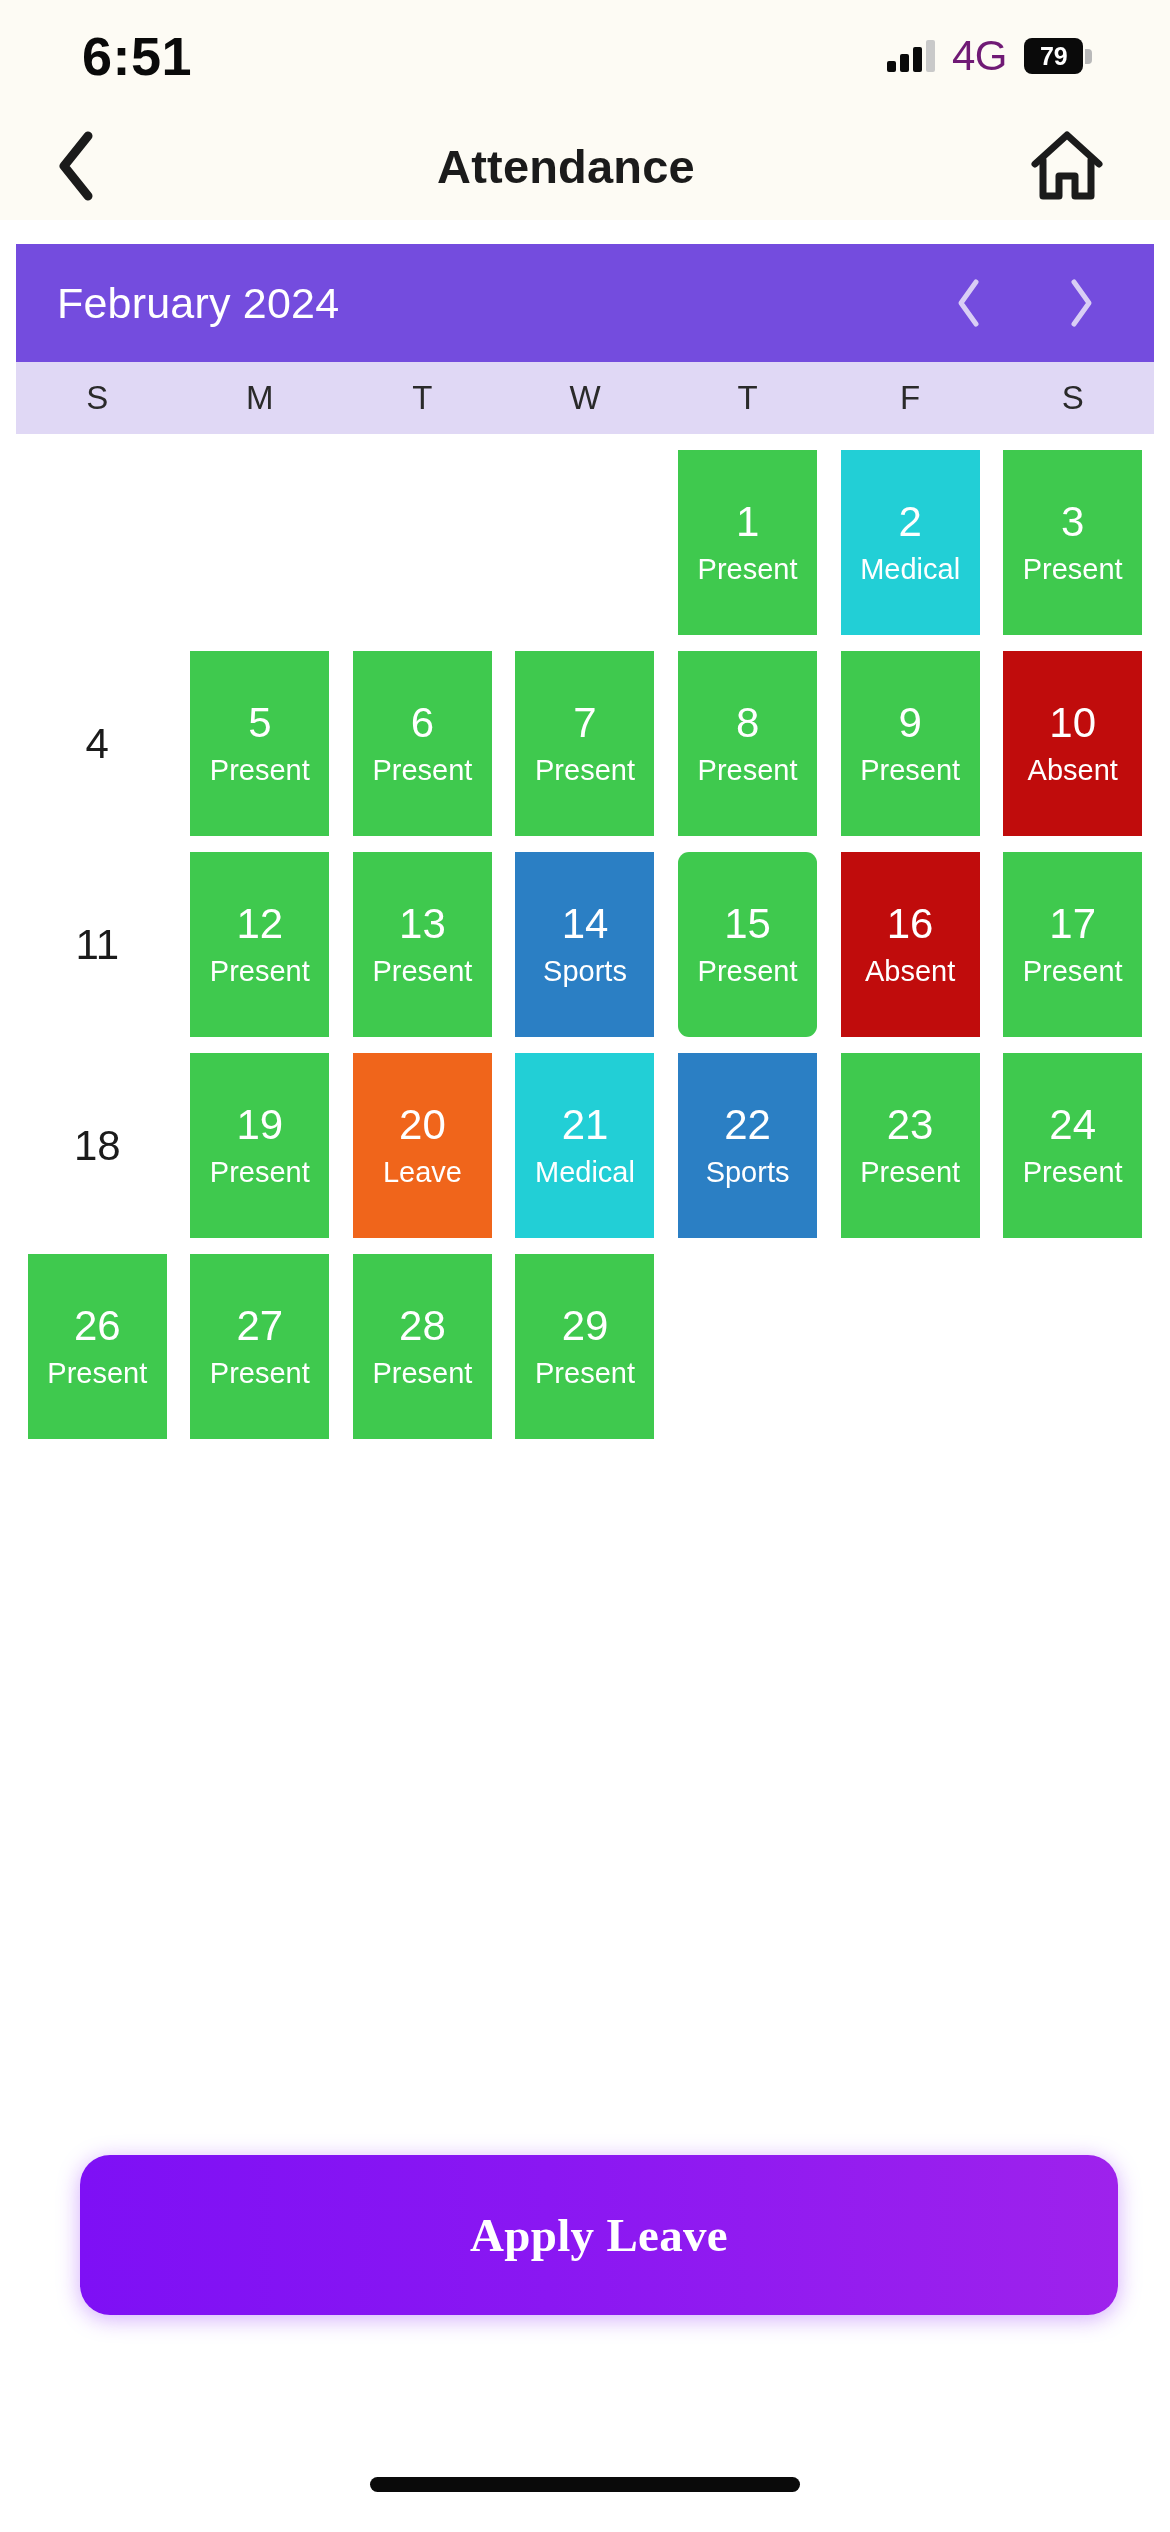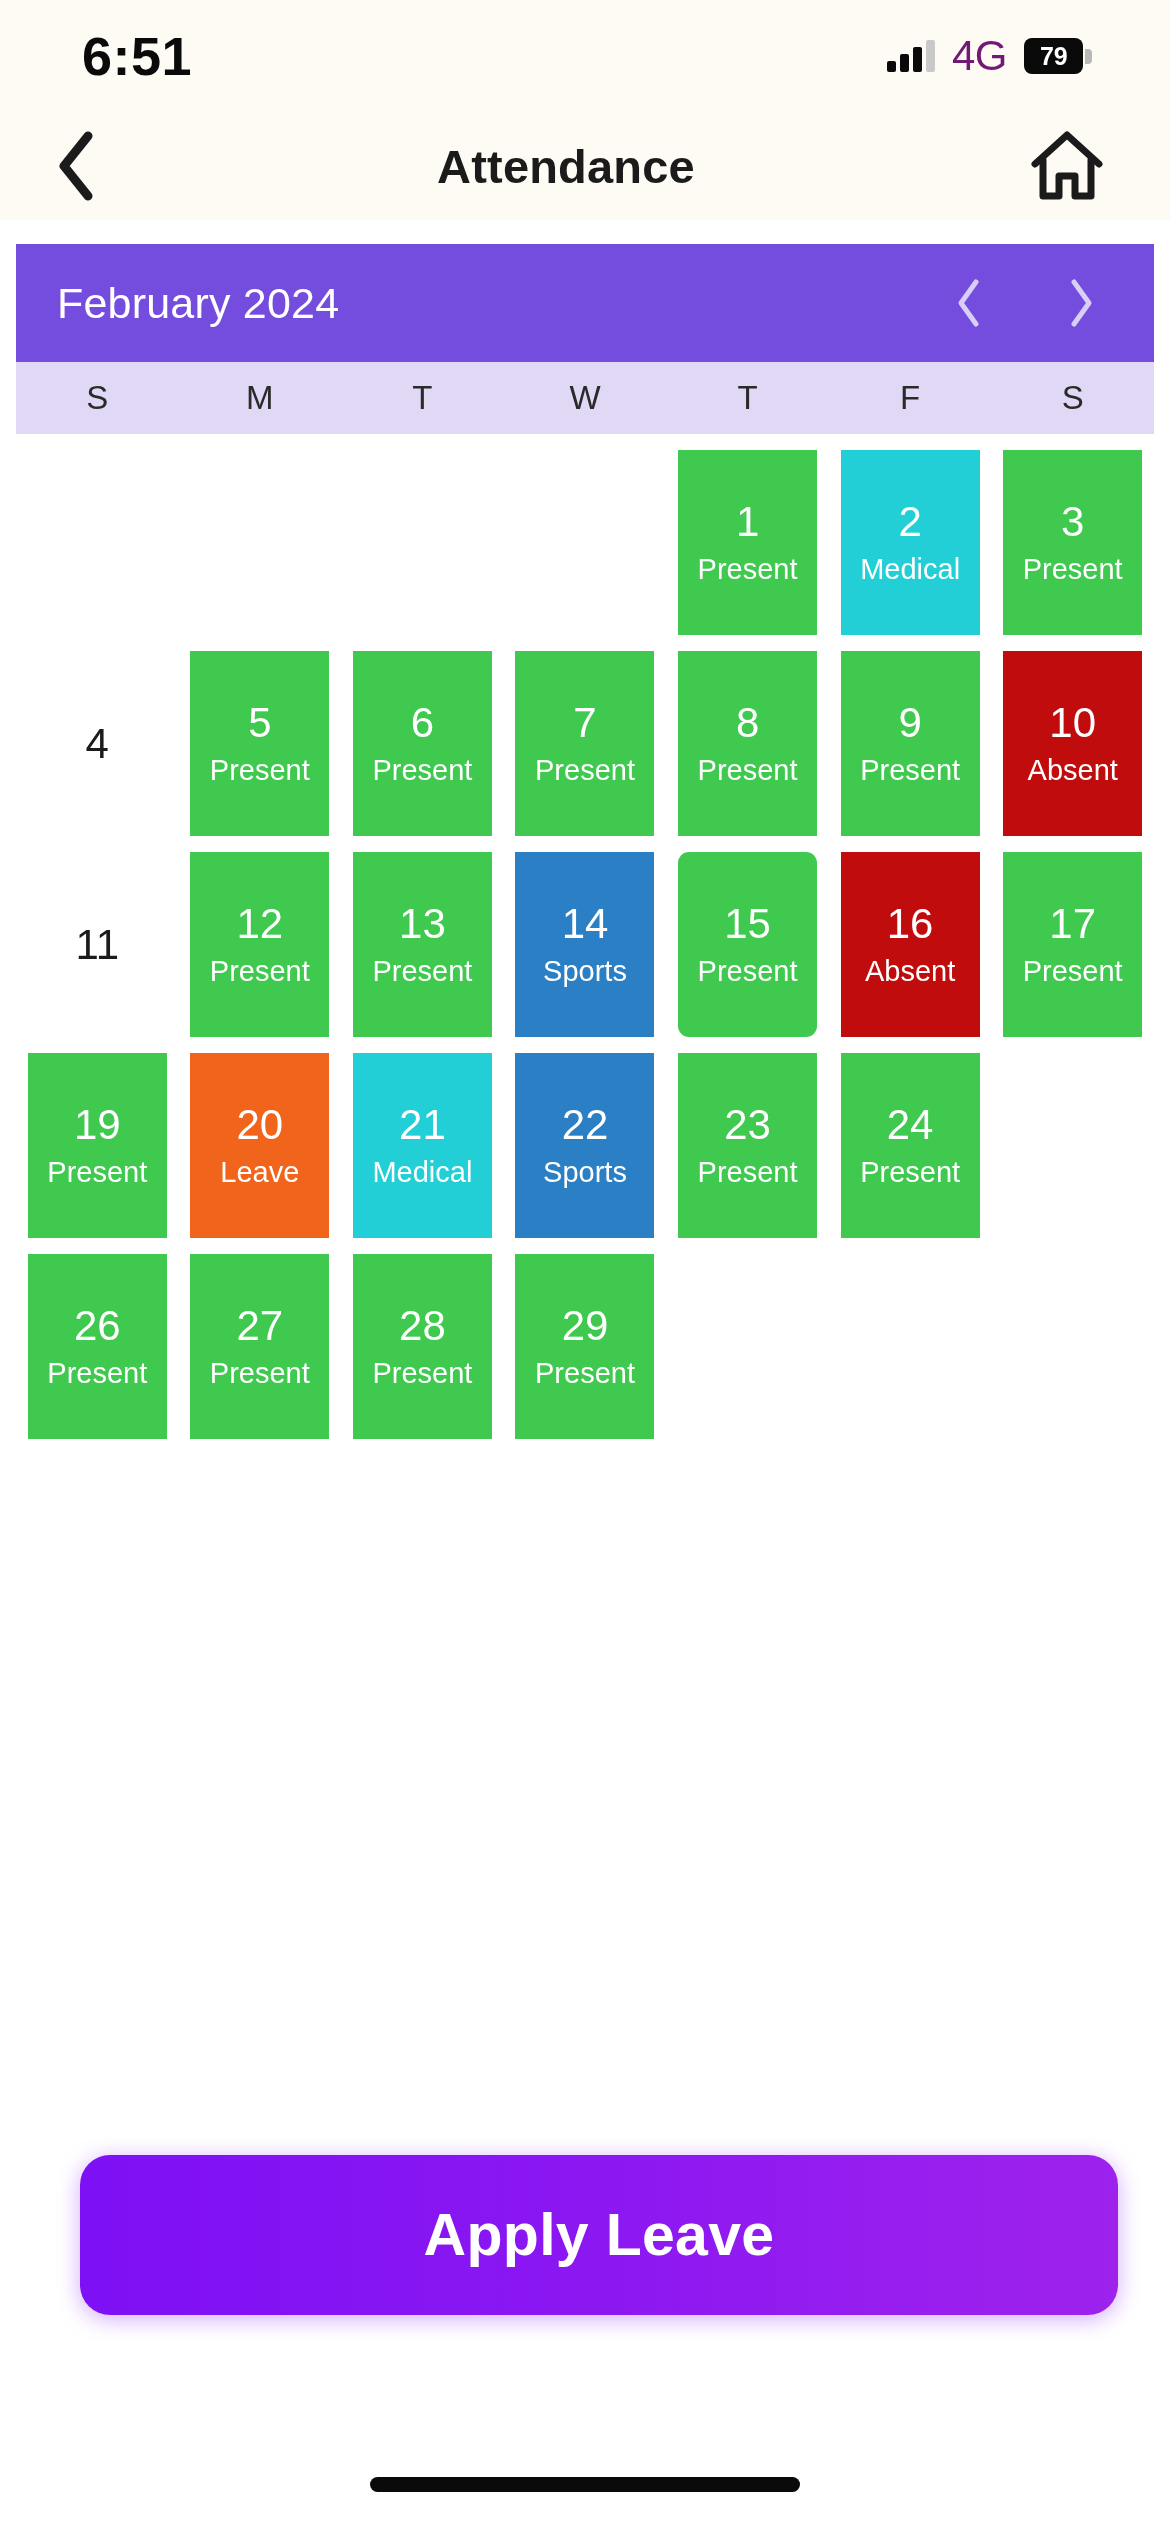--- a/index.html
+++ b/index.html
@@ -232,22 +232,22 @@
     display: flex;
     justify-content: center;
   }
   .cta-button {
     width: 1038px;
     height: 160px;
     border: none;
     border-radius: 30px;
     background: linear-gradient(90deg, #7E10F5 0%, #8A17F2 45%, #9E22EC 100%);
     color: #ffffff;
-    font-family: Liberation Sans, sans-serif;
-    font-size: 59px;
+    font-family: Liberation Serif, serif;
+    font-size: 47px;
     font-weight: 700;
     letter-spacing: 0.3px;
     box-shadow: 0 4px 22px rgba(126, 16, 245, 0.35);
     cursor: pointer;
     margin-left: 28px;
   }
 
   
   .home-indicator-wrap {
     position: absolute;
@@ -447,20 +447,23 @@
           </div>
           <div class="day-cell">
             <div class="day-chip" style="background: rgb(63, 201, 78);">
               <div class="day-num">17</div>
               <div class="day-status">Present</div>
             </div>
           </div>
         </div>
         <div class="week-row">
           <div class="day-cell">
+            <div class="day-plain">18</div>
+          </div>
+          <div class="day-cell">
             <div class="day-chip" style="background: rgb(63, 201, 78);">
               <div class="day-num">19</div>
               <div class="day-status">Present</div>
             </div>
           </div>
           <div class="day-cell">
             <div class="day-chip" style="background: rgb(240, 101, 27);">
               <div class="day-num">20</div>
               <div class="day-status">Leave</div>
             </div>

